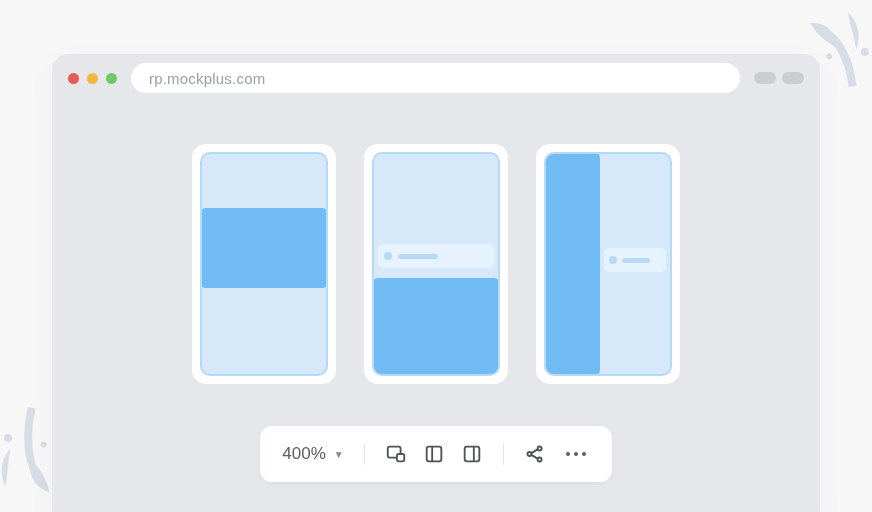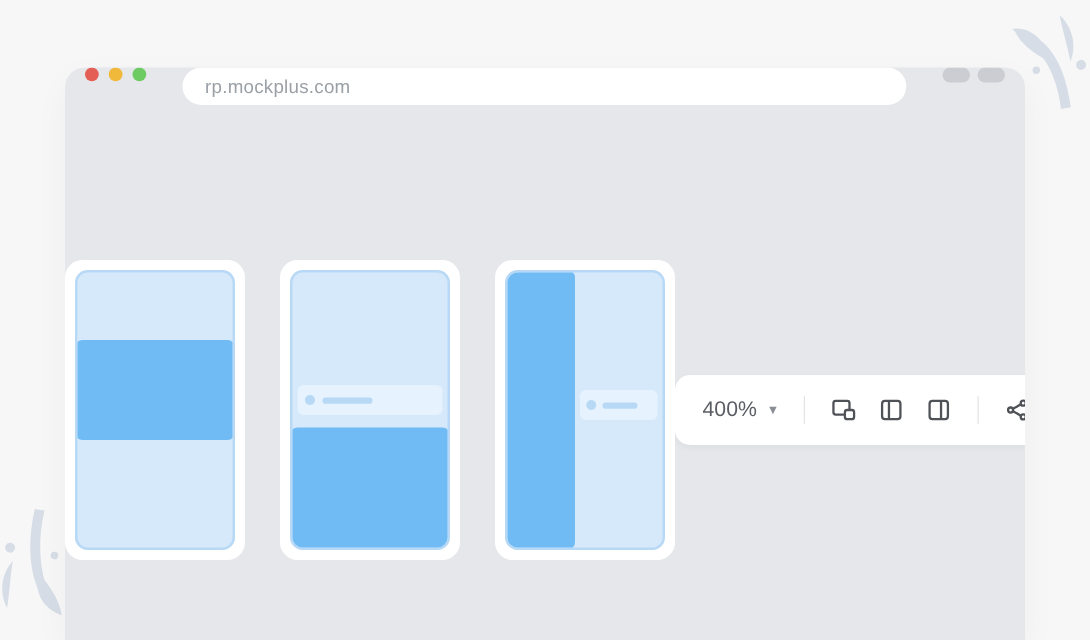--- a/index.html
+++ b/index.html
@@ -43,23 +43,23 @@
     bottom: 0;
     background: #E6E7EB;
     border-radius: 16px 16px 0 0;
     box-shadow: 0 10px 30px rgba(0,0,0,0.04);
     overflow: hidden;
   }
 
   .titlebar {
     height: 48px;
     display: flex;
-    align-items: flex-start;
+    align-items: center;
     padding: 0 16px;
-    gap: 29px;
+    gap: 14px;
   }
 
   .traffic {
     display: flex;
     gap: 8px;
     align-items: center;
   }
   .dot {
     width: 11px;
     height: 11px;
@@ -94,21 +94,21 @@
     background: #CBCDD3;
   }
 
   .canvas-area {
     position: absolute;
     top: 48px;
     left: 0;
     right: 0;
     bottom: 0;
     display: flex;
-    flex-direction: row;
+    flex-direction: column;
     align-items: center;
   }
 
   .cards {
     margin-top: 42px;
     display: flex;
     gap: 28px;
   }
 
   .card {

